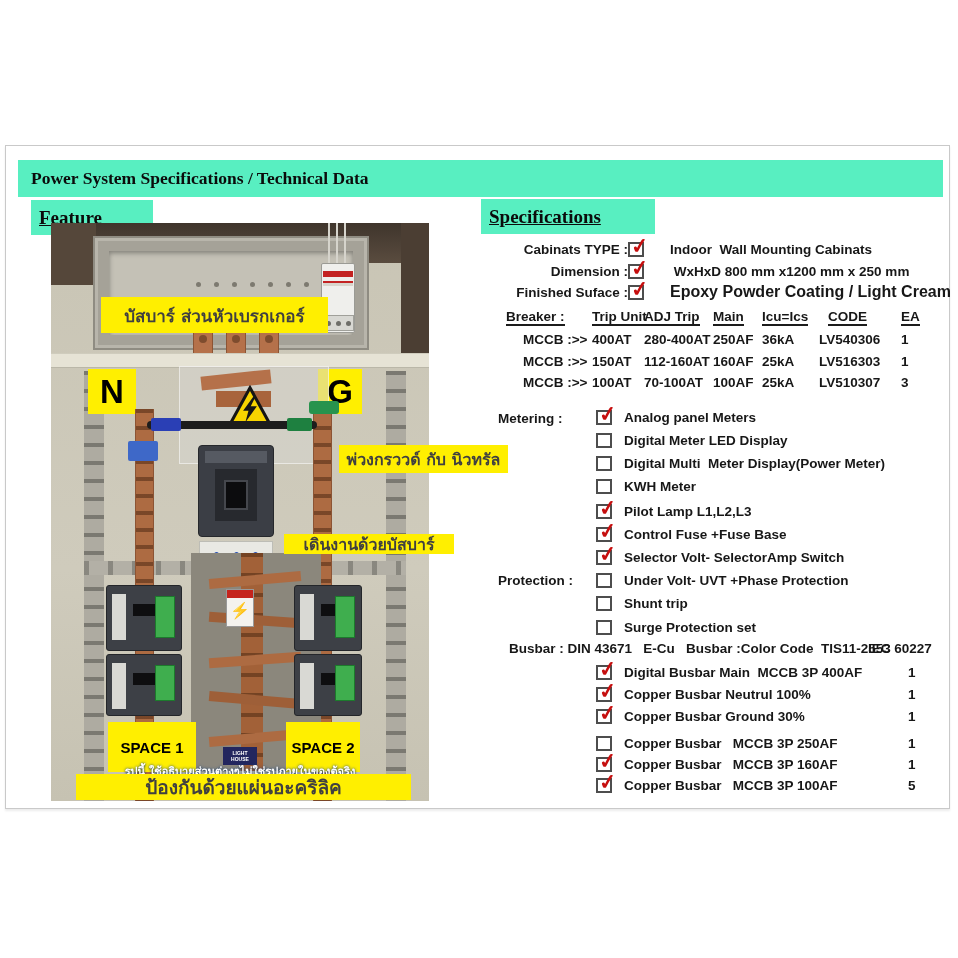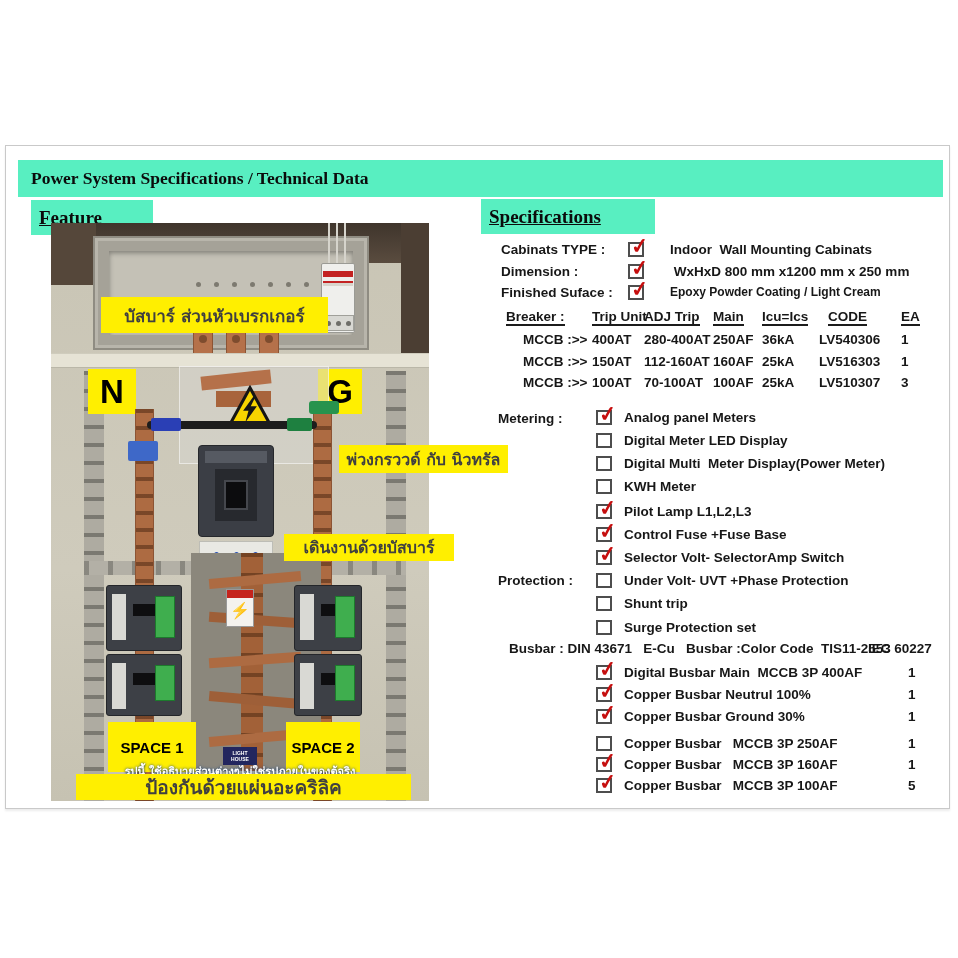--- a/index.html
+++ b/index.html
@@ -24,21 +24,21 @@
 
   
   .spec-text { font-weight:bold; font-size:13.5px; color:#171717; white-space:pre; }
   .abs { position:absolute; }
 
   .cb { width:16px; height:15px; background:#fff; border:2px solid #4d4d4d;
     position:relative; flex:none; }
   .cb.checked::after { content:"\2713"; position:absolute; left:1px; top:-10px;
     color:#c60f0f; font-size:21px; font-weight:bold; transform:rotate(-6deg); }
 
-  .cab-row { position:absolute; left:495px; display:flex; align-items:center; height:20px; }
+  .cab-row { position:absolute; left:495px; display:flex; align-items:center; height:20px;text-align:right; }
   .cab-row .lbl { width:127px; }
   .cab-row .cb { margin-right:26px; }
 
   .bt-row { position:absolute; left:500px; display:flex; height:18px; align-items:flex-start; }
   .bt-c0{width:86px;} .bt-c1{width:52px;} .bt-c2{width:69px;} .bt-c3{width:49px;}
   .bt-c4{width:57px;} .bt-c5{width:82px;} .bt-c6{width:24px;}
   .bt-row.hdr .spec-text { border-bottom:2px solid #1c1c1c; padding-bottom:0px; }
   .bt-c5.pad { padding-left:9px; }
   .bt-c0.ind { padding-left:17px; }
 
@@ -274,21 +274,21 @@
           <div class="t"></div>
           <div class="g"></div>
       </div>
       <div class="ph dist" style="left:243px; top:431px; width:68px; height:62px;">
         <div class="w"></div>
           <div class="t"></div>
           <div class="g short"></div>
       </div>
 
       <div class="ph ylabel th" style="left:288px; top:222px; width:169px; height:28px; font-size:16px;">พ่วงกรววด์ กับ นิวทรัล</div>
-      <div class="ph ylabel th" style="left:233px; top:311px; width:170px; height:27px; font-size:16px;">เดินงานด้วยบัสบาร์</div>
+      <div class="ph ylabel th" style="left:233px; top:311px; width:170px; height:20px; font-size:16px;">เดินงานด้วยบัสบาร์</div>
 
       <div class="ph space-box" style="left:57px; top:486px; width:88px; height:50px;">SPACE 1</div>
       <div class="ph space-box" style="left:235px; top:486px; width:74px; height:50px;">SPACE 2</div>
 
       <div class="ph logo">LIGHT HOUSE</div>
       <div class="ph disclaimer th">รูปนี้ ใช้อธิบายส่วนต่างๆไม่ใช่รูปภายในของตู้จริง</div>
       <div class="ph ylabel th banner">ป้องกันด้วยแผ่นอะคริลิค</div>
     </div>
 
     <div class="cab-row" style="top:93px">
@@ -297,21 +297,21 @@
       <span class="spec-text">Indoor  Wall Mounting Cabinats</span>
     </div>
     <div class="cab-row" style="top:115px">
       <span class="spec-text lbl">Dimension :</span>
       <span class="cb checked"></span>
       <span class="spec-text"> WxHxD 800 mm x1200 mm x 250 mm</span>
     </div>
     <div class="cab-row" style="top:136px">
       <span class="spec-text lbl">Finished Suface :</span>
       <span class="cb checked"></span>
-      <span class="spec-text" style="font-size:12px">Epoxy Powder Coating / Light Cream</span>
+      <span class="spec-text" style="font-size:16px">Epoxy Powder Coating / Light Cream</span>
     </div>
 
     <div class="bt-row hdr" style="top:161px">
       <div class="bt-c0"><span class="spec-text">Breaker :</span></div>
       <div class="bt-c1"><span class="spec-text">Trip Unit</span></div>
       <div class="bt-c2"><span class="spec-text">ADJ Trip</span></div>
       <div class="bt-c3"><span class="spec-text">Main</span></div>
       <div class="bt-c4"><span class="spec-text">Icu=Ics</span></div>
       <div class="bt-c5 pad"><span class="spec-text">CODE</span></div>
       <div class="bt-c6"><span class="spec-text">EA</span></div>

